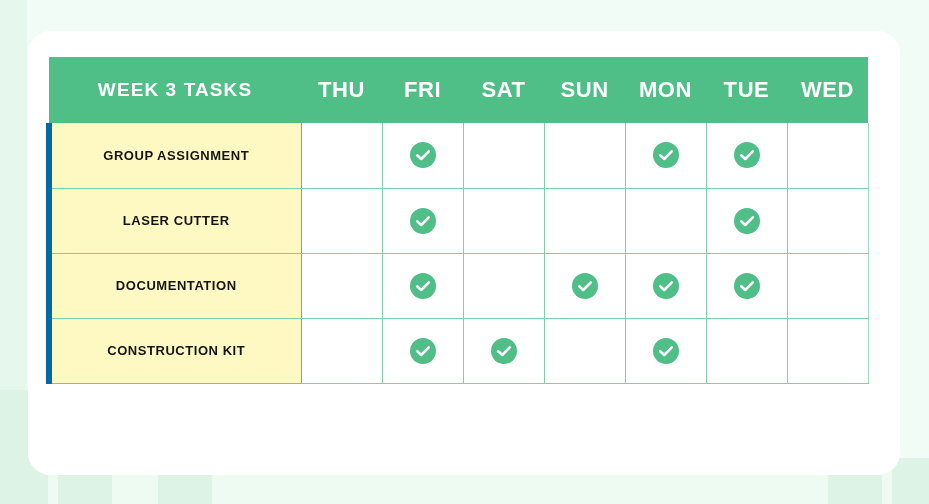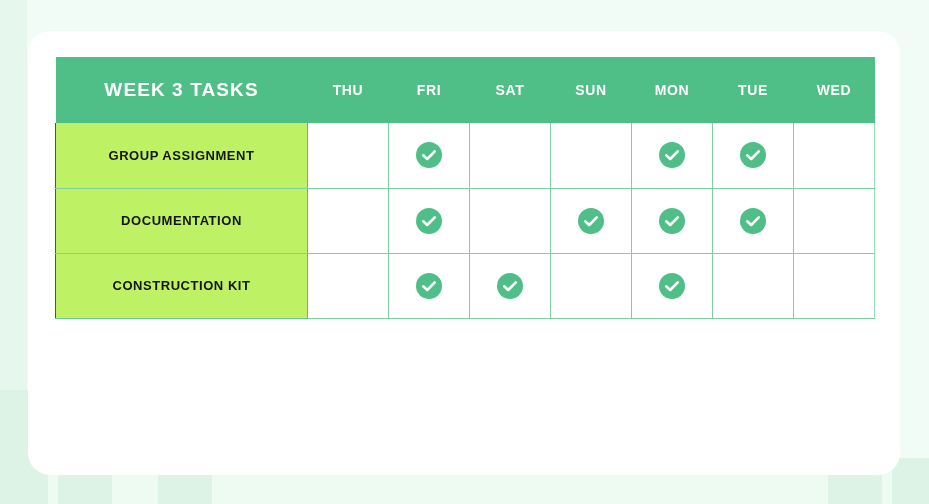--- a/index.html
+++ b/index.html
@@ -89,57 +89,57 @@
     width: 872px;
     height: 444px;
     background: #ffffff;
     border-radius: 22px;
     box-sizing: border-box;
   }
 
   
   #schedule-table {
     position: absolute;
-    left: 55px;
+    left: 46px;
     top: 57px;
     width: 819px;
     border-collapse: collapse;
     table-layout: fixed;
   }
   #schedule-table th,
   #schedule-table td {
     padding: 0;
     margin: 0;
     text-align: center;
     vertical-align: middle;
   }
 
   thead th {
     height: 66px;
     background: #4fbe87;
     color: #ffffff;
-    font-size: 14px;
+    font-size: 22px;
     font-weight: bold;
     letter-spacing: 0.6px;
   }
   thead th.task-head {
     font-size: 19px;
     letter-spacing: 1.1px;
   }
 
   tbody tr {
     height: 65px;
   }
   td.task-name {
-    background: #bef264;
+    background: #fef9c3;
     color: #141414;
     font-size: 13px;
     font-weight: bold;
     letter-spacing: 0.55px;
-    border-left: 1px solid #0369a1;
+    border-left: 6px solid #0369a1;
     border-right: 1px solid #4fbe87;
     border-bottom: 1px solid #7ed0a6;
   }
   tbody tr:last-child td.task-name {
     border-bottom: 1px solid #6cc99a;
   }
   td.day-cell {
     background: #ffffff;
     border-right: 1px solid #7ed0a6;
     border-bottom: 1px solid #7ed0a6;
@@ -237,20 +237,40 @@
     </span></td>
         <td class="day-cell"><span class="check-icon">
       <svg viewBox="0 0 26 26" width="26" height="26" xmlns="http://www.w3.org/2000/svg">
         <circle cx="13" cy="13" r="13" fill="#4FBE87"></circle>
         <path d="M7.2 13.3 L11.2 17.0 L18.8 9.4" fill="none" stroke="#ffffff" stroke-width="2.6" stroke-linecap="round" stroke-linejoin="round"></path>
       </svg>
     </span></td>
         <td class="day-cell last-day"></td>
       </tr>
       <tr>
+        <td class="task-name">LASER CUTTER</td>
+        <td class="day-cell first-day"></td>
+        <td class="day-cell"><span class="check-icon">
+      <svg viewBox="0 0 26 26" width="26" height="26" xmlns="http://www.w3.org/2000/svg">
+        <circle cx="13" cy="13" r="13" fill="#4FBE87"></circle>
+        <path d="M7.2 13.3 L11.2 17.0 L18.8 9.4" fill="none" stroke="#ffffff" stroke-width="2.6" stroke-linecap="round" stroke-linejoin="round"></path>
+      </svg>
+    </span></td>
+        <td class="day-cell"></td>
+        <td class="day-cell"></td>
+        <td class="day-cell"></td>
+        <td class="day-cell"><span class="check-icon">
+      <svg viewBox="0 0 26 26" width="26" height="26" xmlns="http://www.w3.org/2000/svg">
+        <circle cx="13" cy="13" r="13" fill="#4FBE87"></circle>
+        <path d="M7.2 13.3 L11.2 17.0 L18.8 9.4" fill="none" stroke="#ffffff" stroke-width="2.6" stroke-linecap="round" stroke-linejoin="round"></path>
+      </svg>
+    </span></td>
+        <td class="day-cell last-day"></td>
+      </tr>
+      <tr>
         <td class="task-name">DOCUMENTATION</td>
         <td class="day-cell first-day"></td>
         <td class="day-cell"><span class="check-icon">
       <svg viewBox="0 0 26 26" width="26" height="26" xmlns="http://www.w3.org/2000/svg">
         <circle cx="13" cy="13" r="13" fill="#4FBE87"></circle>
         <path d="M7.2 13.3 L11.2 17.0 L18.8 9.4" fill="none" stroke="#ffffff" stroke-width="2.6" stroke-linecap="round" stroke-linejoin="round"></path>
       </svg>
     </span></td>
         <td class="day-cell"></td>
         <td class="day-cell"><span class="check-icon">

